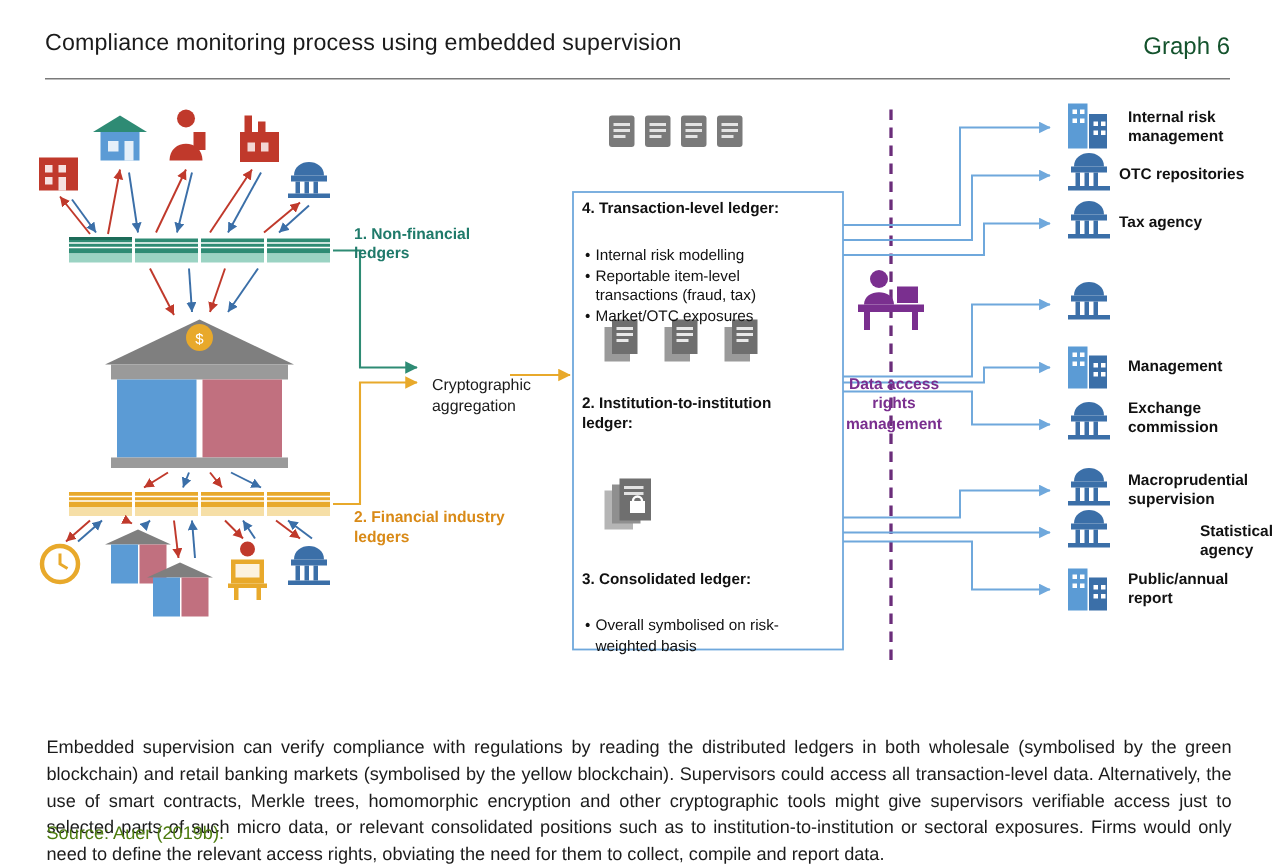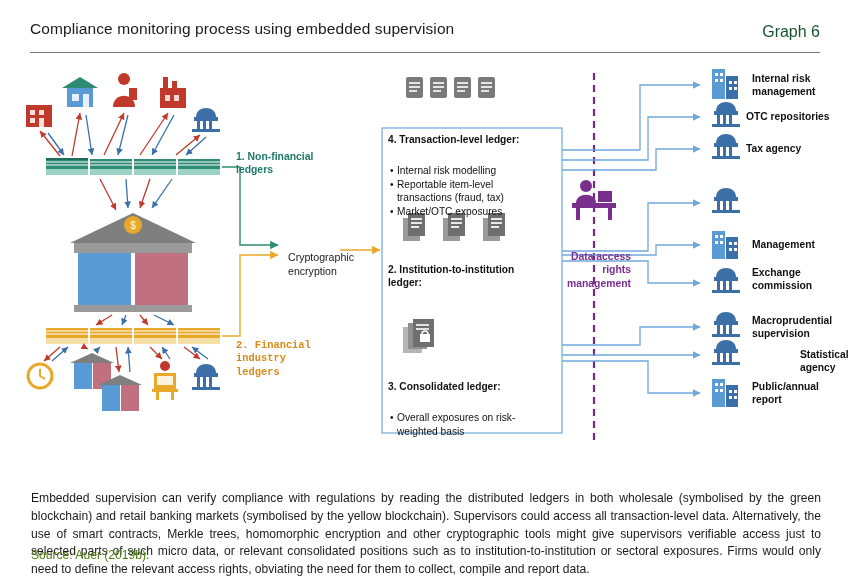--- a/index.html
+++ b/index.html
@@ -512,31 +512,31 @@
         <rect x="729" y="341" width="3" height="3" fill="#fff"></rect>
         <rect x="734" y="341" width="3" height="3" fill="#fff"></rect>
       </g>
     </svg>
 
     <div class="lbl lbl-green" style="left:236px; top:95px; width:90px;">
       <div>1. Non-financial</div>
       <div>ledgers</div>
     </div>
 
-    <div class="lbl lbl-orange" style="left:236px; top:284px; width:105px;font-family:Liberation Mono, monospace;">
+    <div class="lbl lbl-orange" style="left:236px; top:284px; width:105px;">
       <div>2. Financial industry</div>
       <div>ledgers</div>
     </div>
 
     <div class="lbl lbl-dark" style="left:288px; top:176px; width:92px;margin-top:20px;">
       <div>Cryptographic</div>
-      <div>encryption</div>
-    </div>
-
-    <div class="lbl lbl-purple" style="left:561px; top:195px; width:70px; text-align:right;">
+      <div>aggregation</div>
+    </div>
+
+    <div class="lbl lbl-purple" style="left:561px; top:195px; width:70px; text-align:center;">
       <div>Data access</div>
       <div>rights</div>
       <div>management</div>
     </div>
 
     <div class="box-text" style="left:388px; top:78px; width:160px;">
       <b>4. Transaction-level ledger:</b>
       <ul class="bullets">
         <li>Internal risk modelling</li>
         <li>Reportable item-level transactions (fraud, tax)</li>
@@ -544,21 +544,21 @@
       </ul>
     </div>
 
     <div class="box-text" style="left:388px; top:208px; width:160px;">
       <b>2. Institution-to-institution ledger:</b>
     </div>
 
     <div class="box-text" style="left:388px; top:325px; width:160px;">
       <b>3. Consolidated ledger:</b>
       <ul class="bullets">
-        <li>Overall exposures on risk-weighted basis</li>
+        <li>Overall symbolised on risk-weighted basis</li>
       </ul>
     </div>
 
     <div class="right-lbl" style="left:752px; top:18px; width:78px;">Internal risk management</div>
     <div class="right-lbl" style="left:746px; top:56px; width:95px;">OTC repositories</div>
     <div class="right-lbl" style="left:746px; top:88px; width:90px;">Tax agency</div>
     <div class="right-lbl" style="left:752px; top:184px; width:86px;">Management</div>
     <div class="right-lbl" style="left:752px; top:212px; width:80px;">Exchange commission</div>
     <div class="right-lbl" style="left:752px; top:260px; width:88px;">Macroprudential supervision</div>
     <div class="right-lbl" style="left:776px; top:294px; width:80px;margin-left:24px;">Statistical agency</div>

